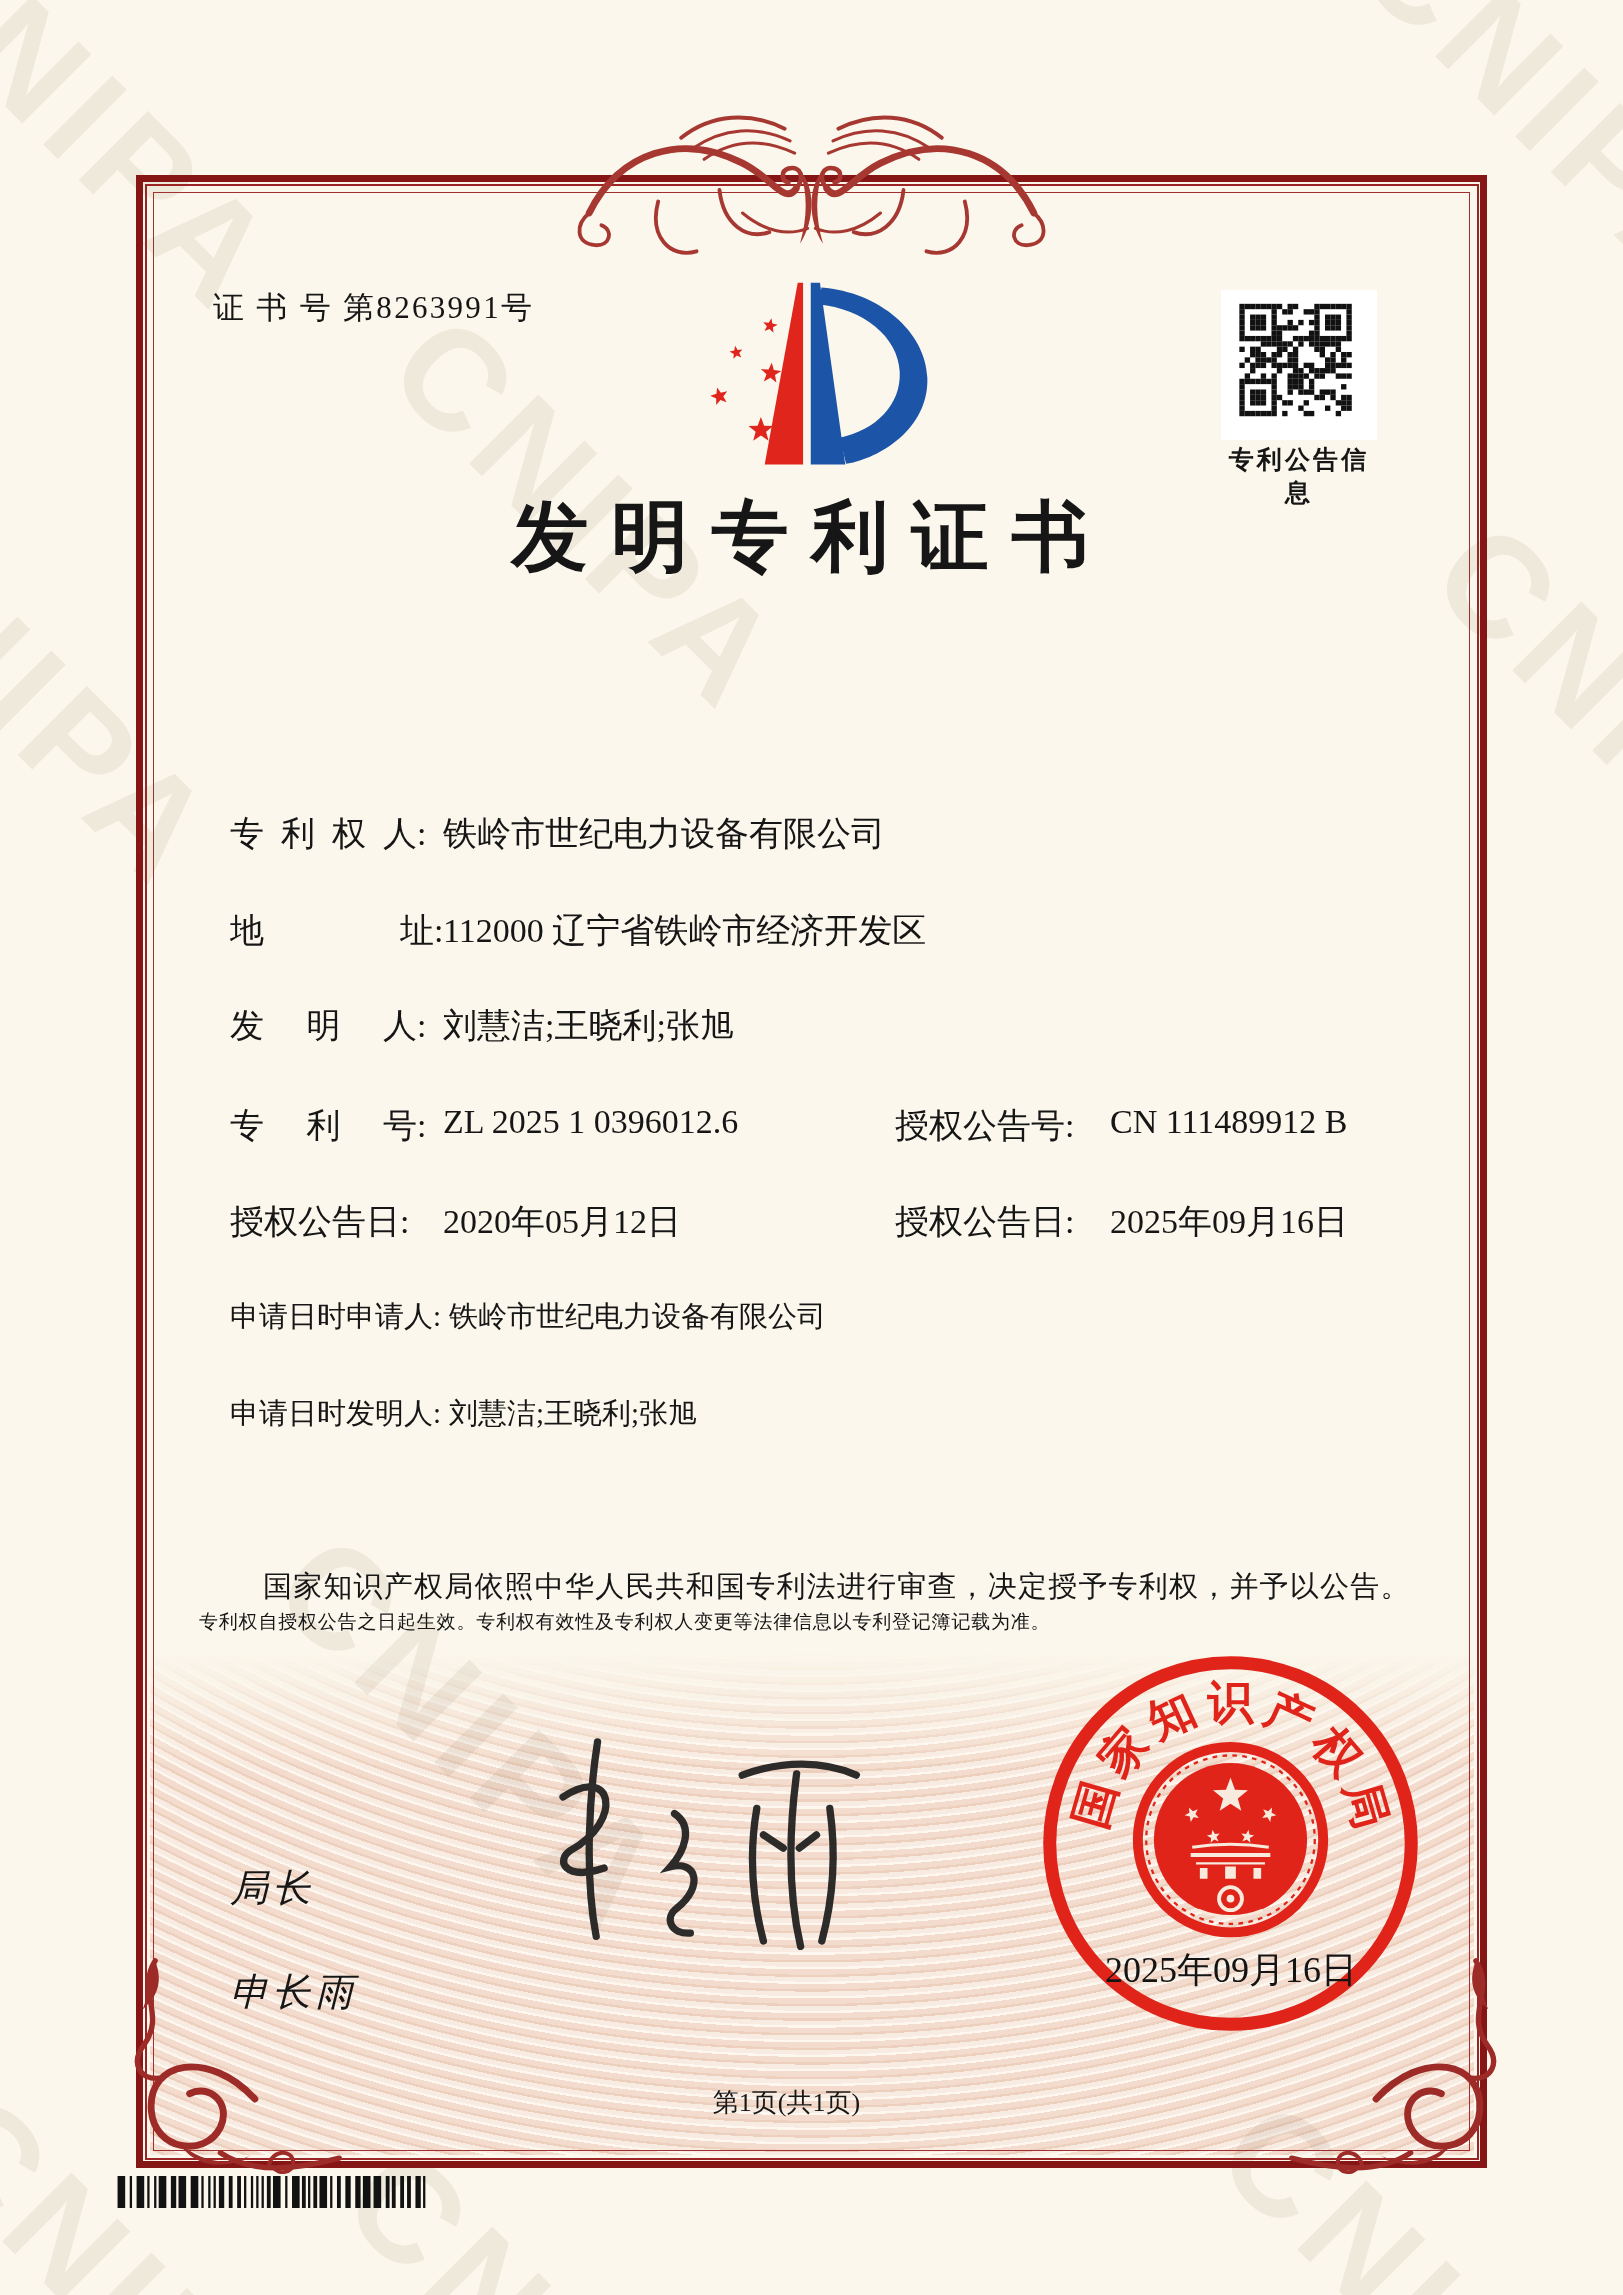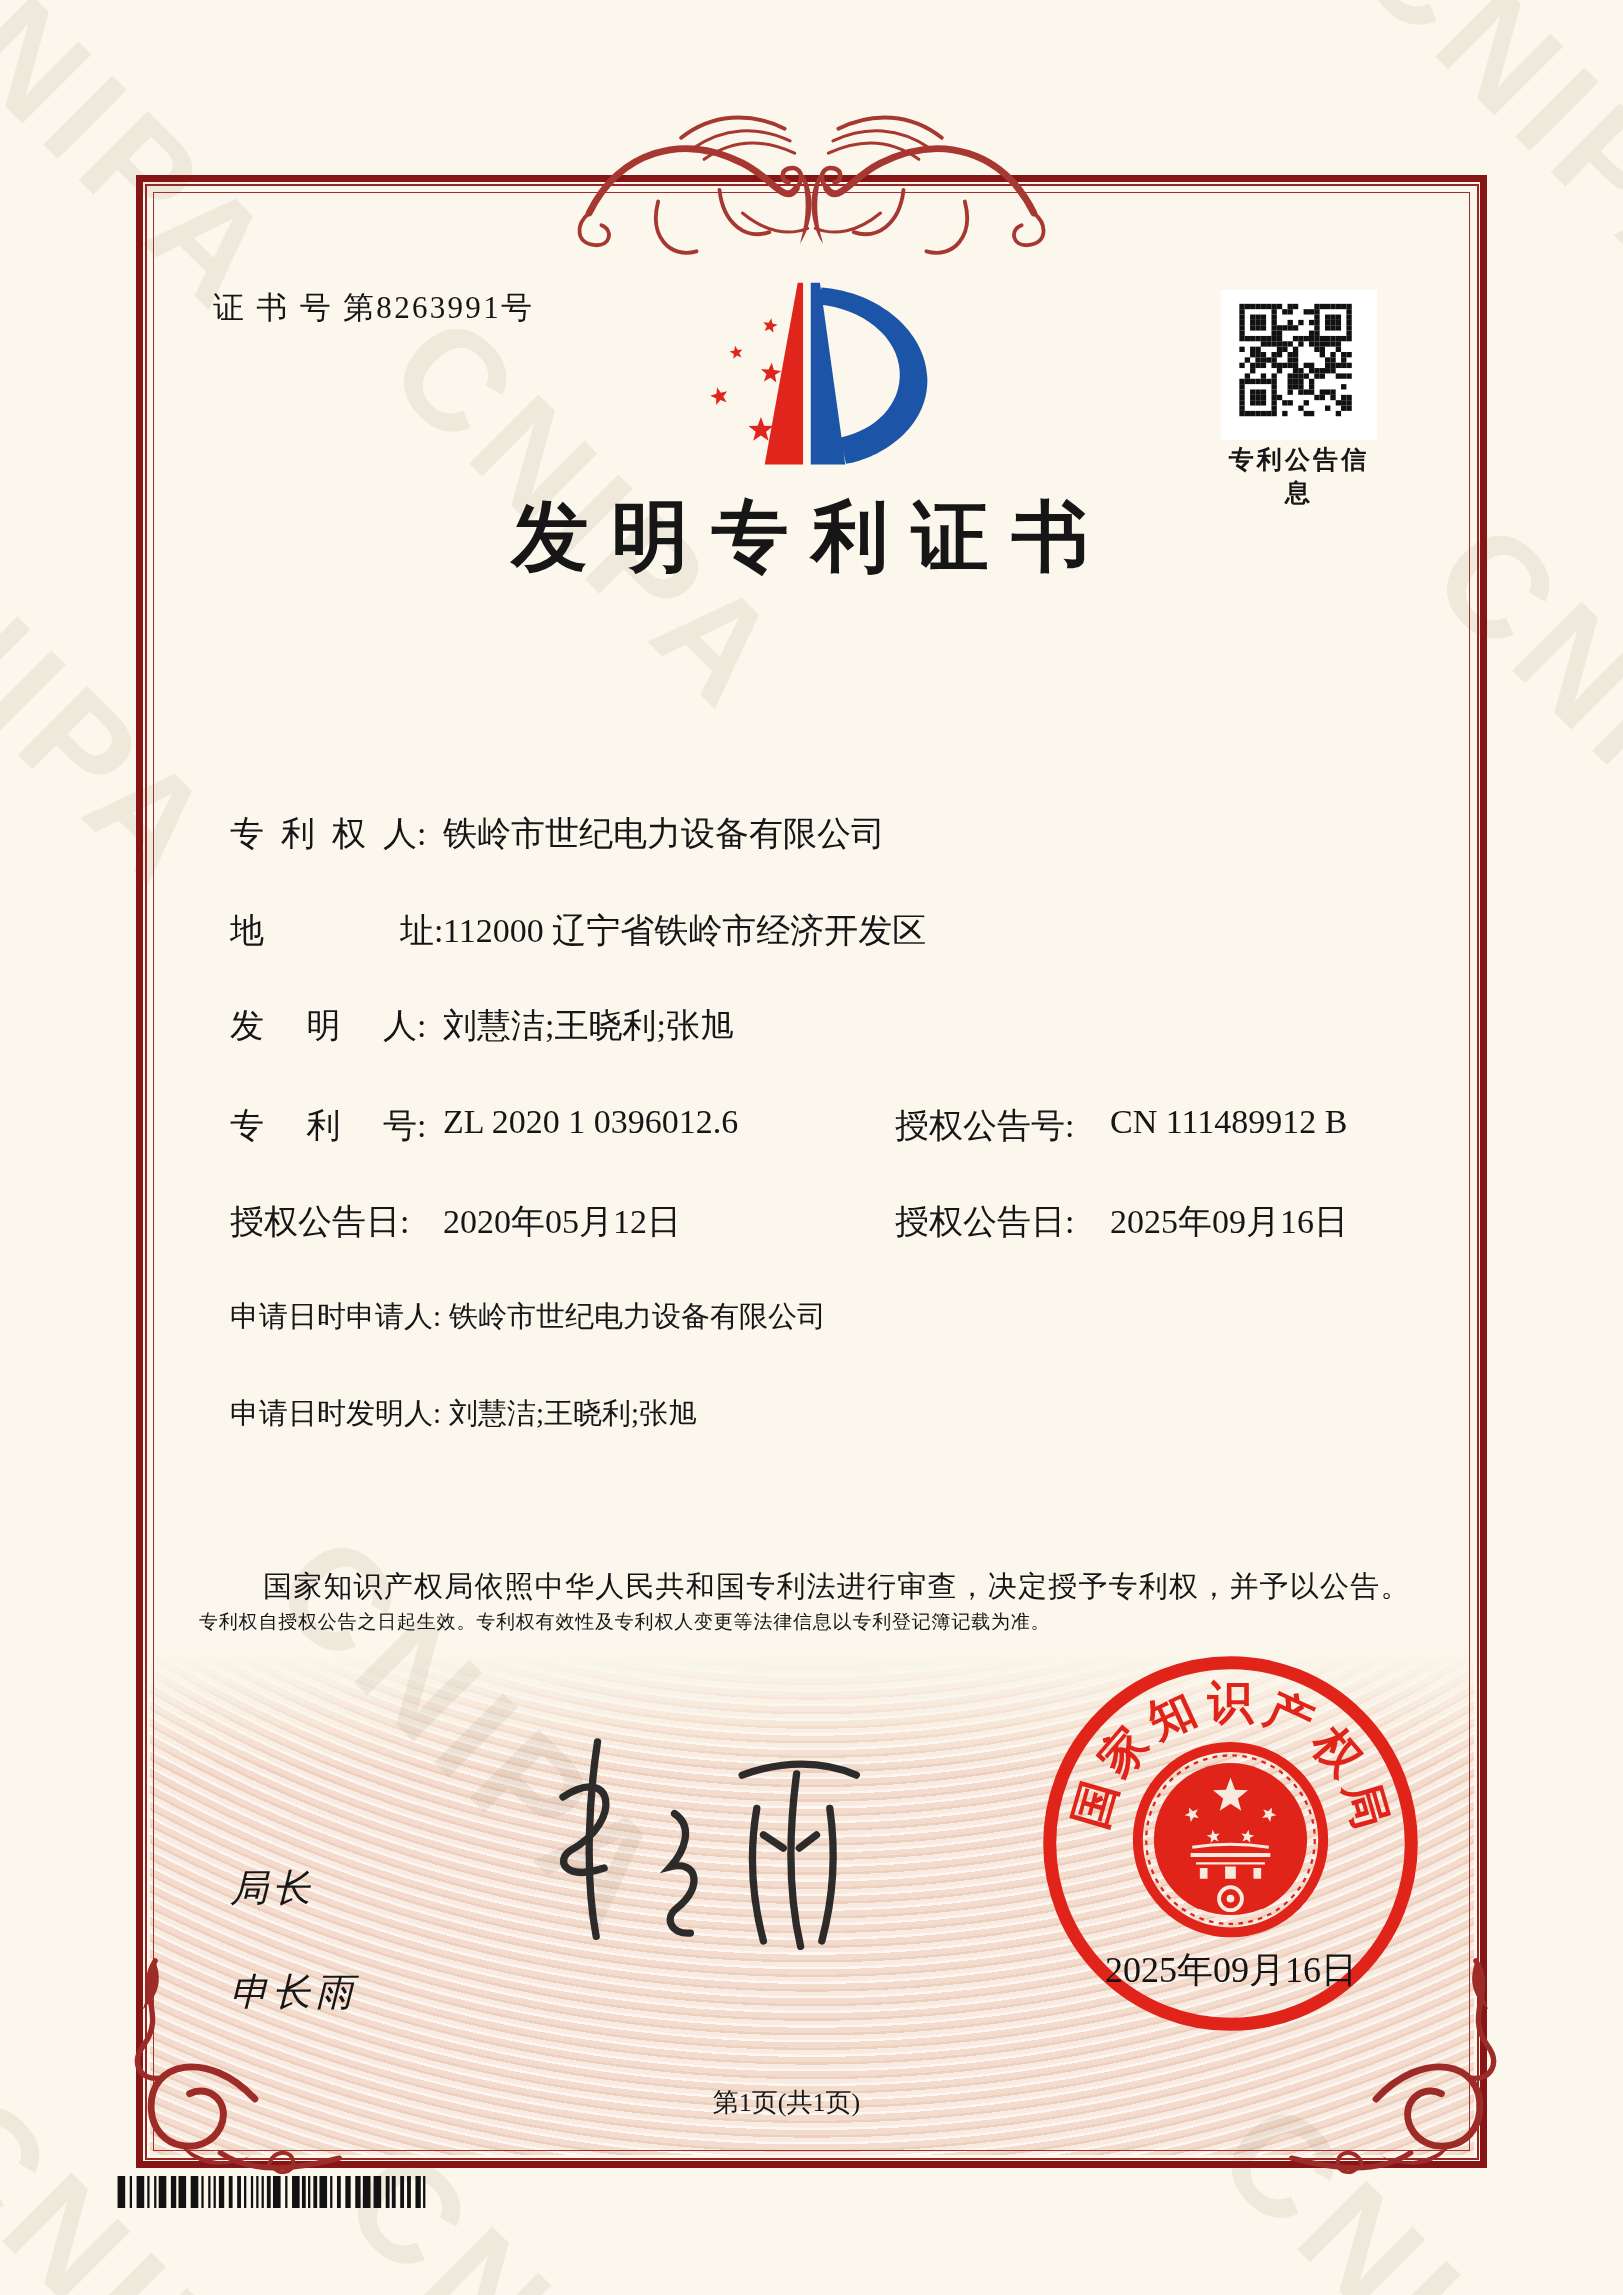--- a/index.html
+++ b/index.html
@@ -387,21 +387,21 @@
   <div class="row" style="top:908px">
     <span class="lbl">地　　　　址:</span>
     <span class="val">112000 辽宁省铁岭市经济开发区</span>
   </div>
   <div class="row" style="top:1003px">
     <span class="lbl">发　 明　 人:</span>
     <span class="val">刘慧洁;王晓利;张旭</span>
   </div>
   <div class="row" style="top:1103px">
     <span class="lbl">专　 利　 号:</span>
-    <span class="val">ZL 2020 1 0396012.6</span>
+    <span class="val">ZL 2025 1 0396012.6</span>
     <span class="lbl2">授权公告号:</span>
     <span class="val2">CN 111489912 B</span>
   </div>
   <div class="row" style="top:1199px">
     <span class="lbl">授权公告日:</span>
     <span class="val">2020年05月12日</span>
     <span class="lbl2">授权公告日:</span>
     <span class="val2">2025年09月16日</span>
   </div>
   <div class="row small" style="top:1297px">

